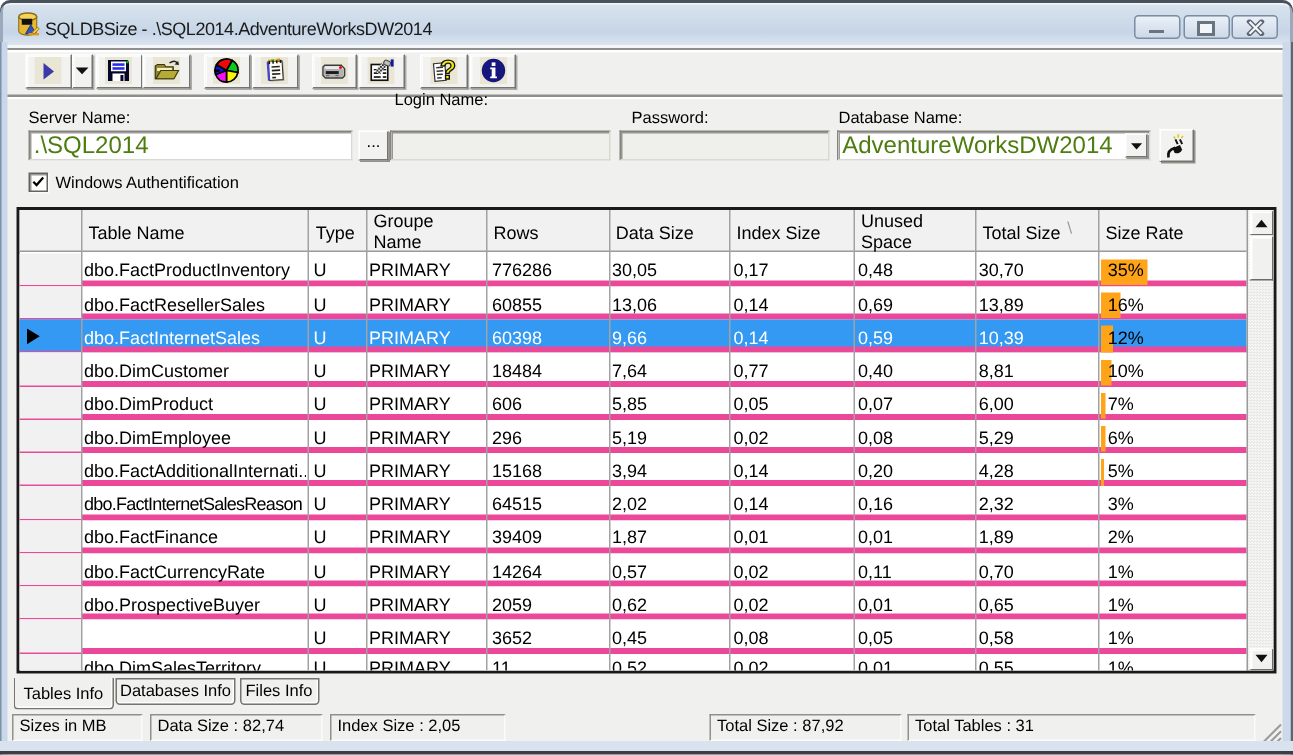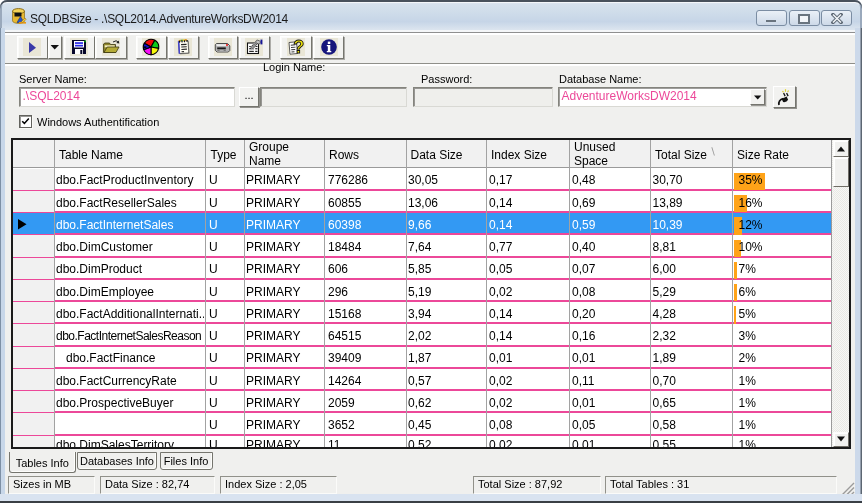--- a/index.html
+++ b/index.html
@@ -26,29 +26,29 @@
   background:linear-gradient(#8f8f89 0 1.5px, #ffffff 1.5px 3px); }
 
 .tbtn { position:absolute; top:35.5px; height:23.5px; background:#f2f2f0;
   border:1px solid; border-color:#ffffff #75756e #75756e #ffffff; box-shadow:1px 1px 0 rgba(90,88,82,.45), inset 1px 1px 0 #fbfbf9; }
 .tbtn .ibg { position:absolute; left:50%; top:50%; transform:translate(-50%,-50%); width:18px; height:18px; background:#e9e6d6; }
 .tbtn svg { position:absolute; left:50%; top:50%; transform:translate(-50%,-50%); }
 
 label.f { position:absolute; font-size:11px; color:#000; white-space:nowrap; }
 .tbox { position:absolute; top:87px; height:20px; background:#fff;
   border:1px solid; border-color:#84847d #d9d9d4 #d9d9d4 #84847d; box-shadow:inset 1px 1px 0 rgba(64,62,58,.5);
-  font-size:12px; padding:1px 0 0 2.5px; color:#ec4899; }
+  font-size:16px; padding:1px 0 0 2.5px; color:#4d7c0f; }
 .tbox.dis { background:#efefec; }
 .btn3d { position:absolute; background:#f2f2f0; border:1px solid; border-color:#ffffff #75756e #75756e #ffffff; box-shadow:1px 1px 0 rgba(70,68,62,.55); font-size:11px; text-align:center; color:#000; }
 
 #grid { position:absolute; left:11px; top:138px; width:839.5px; height:310.5px; border:2px solid #1a1a1a; background:#fff; overflow:hidden; }
 .col-line { position:absolute; top:0; width:1px; height:100%; background:#a2a2a2; z-index:2; }
 #ghead { position:absolute; left:0; top:0; width:818px; height:28px; background:#f1f1f1; border-bottom:1px solid #9a9a9a; }
 .hcell { position:absolute; font-size:12px; color:#000; white-space:nowrap; }
-.grow { position:absolute; left:0; width:818px; height:22.25px; background:#fff; border-bottom:2px solid #ec4899; }
+.grow { position:absolute; left:0; width:818px; height:22.25px; background:#fff; border-bottom:4px solid #ec4899; }
 .grow.sel { background:#3399f3; color:#fff; }
 .rowhdr { position:absolute; left:0; top:0; width:41px; height:21.25px; background:#f1f1f1; }
 .grow.sel .rowhdr { background:#3399f3; }
 .cell { position:absolute; top:4.8px; font-size:12px; white-space:nowrap; }
 .bar { position:absolute; left:721px; top:4.2px; height:17.4px; background:#ffa318; z-index:1; }
 .pct { position:absolute; left:725.5px; top:4.8px; font-size:12px; color:#000; z-index:2; }
 
 #vsb { position:absolute; left:818px; top:0; width:17.5px; height:306.5px; border-left:1px solid #9a9a9a;
   background:repeating-conic-gradient(#f7f7f5 0% 25%, #e9e9e5 0% 50%) 0 0/2px 2px; }
 .sbtn { position:absolute; left:0.5px; width:16.5px; background:#f1f1ef; border:1px solid; border-color:#fdfdfb #6f6d66 #6f6d66 #fdfdfb; box-shadow:inset 1px 1px 0 #fff; }
@@ -365,21 +365,21 @@
           <div class="cell" style="left:233px">PRIMARY</div>
           <div class="cell" style="left:315px">64515</div>
           <div class="cell" style="left:395px">2,02</div>
           <div class="cell" style="left:476px">0,14</div>
           <div class="cell" style="left:559px">0,16</div>
           <div class="cell" style="left:639.5px">2,32</div>
           <div class="pct" style="">3%</div>
         </div>
         <div class="grow" style="top:206.6px">
           <div class="rowhdr"></div>
-          <div class="cell" style="left:53px;width:148px;overflow:hidden">dbo.FactFinance</div>
+          <div class="cell" style="left:43px;width:148px;overflow:hidden">dbo.FactFinance</div>
           <div class="cell" style="left:196px">U</div>
           <div class="cell" style="left:233px">PRIMARY</div>
           <div class="cell" style="left:315px">39409</div>
           <div class="cell" style="left:395px">1,87</div>
           <div class="cell" style="left:476px">0,01</div>
           <div class="cell" style="left:559px">0,01</div>
           <div class="cell" style="left:639.5px">1,89</div>
           <div class="pct" style="">2%</div>
         </div>
         <div class="grow" style="top:228.85px">

